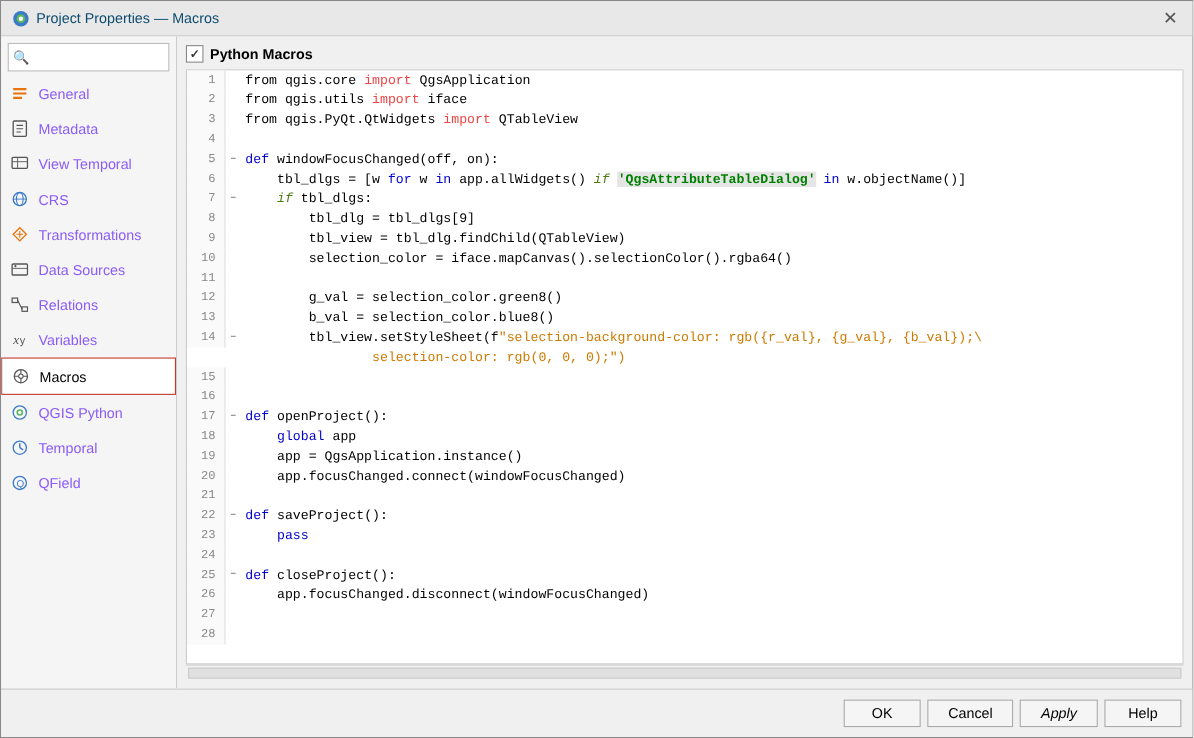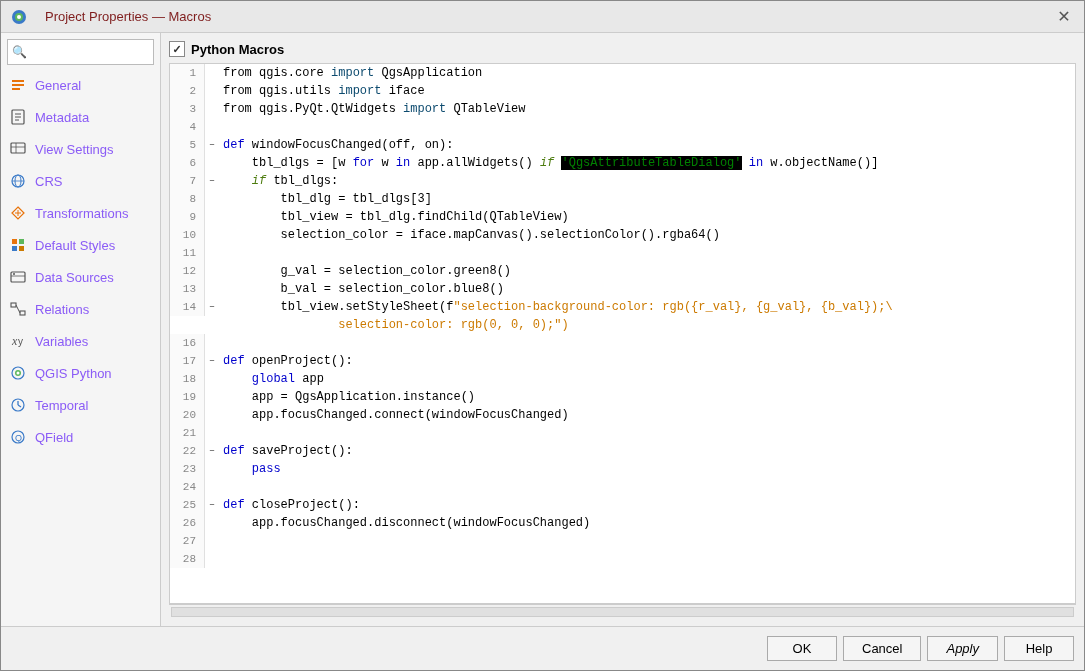--- a/index.html
+++ b/index.html
@@ -36,22 +36,21 @@
       align-items: center;
       gap: 6px;
     }
     .title-icon {
       width: 16px;
       height: 16px;
     }
     .title-text {
       font-size: 13px;
       font-weight: normal;
-      color: #7f1d1d;
-      margin-left: 12px;
+      color: #0c4a6e;
     }
     .close-btn {
       width: 20px;
       height: 20px;
       display: flex;
       align-items: center;
       justify-content: center;
       cursor: pointer;
       font-size: 16px;
       color: #555;
@@ -179,27 +178,27 @@
       font-size: 10px;
       flex-shrink: 0;
     }
     .code-text {
       padding-left: 4px;
       white-space: pre;
       color: #000;
     }
     .kw-def { color: #0000cc; font-weight: normal; }
     .kw-from { color: #000; }
-    .kw-import { color: #0c4a6e; }
+    .kw-import { color: #ef4444; }
     .kw-global { color: #0000cc; }
     .kw-if { color: #4d7c0f; font-style: italic; }
     .kw-for { color: #0000cc; }
     .kw-in { color: #0000cc; }
     .kw-pass { color: #0000cc; }
-    .str-highlight { color: #008000; background: #000000; font-weight: normal; }
+    .str-highlight { color: #008000; background: #e5e5e5; font-weight: bold; }
     .str-orange { color: #cc7a00; }
     .scrollbar-area {
       height: 14px;
       background: #f0f0f0;
       border-top: 1px solid #ccc;
       display: flex;
       align-items: center;
     }
     .h-scrollbar {
       flex: 1;
@@ -280,21 +279,21 @@
       </div>
 
       <div class="sidebar-item">
         <div class="sidebar-icon">
           <svg width="16" height="16" viewBox="0 0 16 16">
               <rect x="1" y="2" width="14" height="10" rx="1" fill="none" stroke="#555" stroke-width="1.2"></rect>
               <line x1="1" y1="6" x2="15" y2="6" stroke="#555" stroke-width="0.8"></line>
               <line x1="6" y1="2" x2="6" y2="12" stroke="#555" stroke-width="0.8"></line>
             </svg>
         </div>
-        <span>View Settings</span>
+        <span>View Temporal</span>
       </div>
 
       <div class="sidebar-item">
         <div class="sidebar-icon">
           <svg width="16" height="16" viewBox="0 0 16 16">
               <circle cx="8" cy="8" r="6" fill="none" stroke="#3a7ac8" stroke-width="1.2"></circle>
               <ellipse cx="8" cy="8" rx="3" ry="6" fill="none" stroke="#3a7ac8" stroke-width="1"></ellipse>
               <line x1="2" y1="8" x2="14" y2="8" stroke="#3a7ac8" stroke-width="0.8"></line>
             </svg>
         </div>
@@ -305,31 +304,20 @@
         <div class="sidebar-icon">
           <svg width="16" height="16" viewBox="0 0 16 16">
               <polygon points="8,2 14,8 8,14 2,8" fill="none" stroke="#e8730a" stroke-width="1.2"></polygon>
               <line x1="8" y1="5" x2="8" y2="11" stroke="#e8730a" stroke-width="1"></line>
               <line x1="5" y1="8" x2="11" y2="8" stroke="#e8730a" stroke-width="1"></line>
             </svg>
         </div>
         <span>Transformations</span>
       </div>
 
-      <div class="sidebar-item">
-        <div class="sidebar-icon">
-          <svg width="16" height="16" viewBox="0 0 16 16">
-              <rect x="2" y="2" width="5" height="5" fill="#e8730a"></rect>
-              <rect x="9" y="2" width="5" height="5" fill="#5db85d"></rect>
-              <rect x="2" y="9" width="5" height="5" fill="#3a7ac8"></rect>
-              <rect x="9" y="9" width="5" height="5" fill="#cc7a00"></rect>
-            </svg>
-        </div>
-        <span>Default Styles</span>
-      </div>
 
       <div class="sidebar-item">
         <div class="sidebar-icon">
           <svg width="16" height="16" viewBox="0 0 16 16">
               <rect x="1" y="3" width="14" height="10" rx="1" fill="none" stroke="#555" stroke-width="1.2"></rect>
               <line x1="1" y1="7" x2="15" y2="7" stroke="#555" stroke-width="0.8"></line>
               <circle cx="4" cy="5" r="1" fill="#555"></circle>
             </svg>
         </div>
         <span>Data Sources</span>
@@ -349,20 +337,33 @@
       <div class="sidebar-item">
         <div class="sidebar-icon">
           <svg width="16" height="16" viewBox="0 0 16 16">
               <text x="2" y="12" font-size="12" fill="#555" font-family="serif" font-style="italic">x</text>
               <text x="8" y="12" font-size="10" fill="#555">y</text>
             </svg>
         </div>
         <span>Variables</span>
       </div>
 
+      <div class="sidebar-item active">
+        <div class="sidebar-icon">
+          <svg width="16" height="16" viewBox="0 0 16 16">
+              <circle cx="8" cy="8" r="6" fill="none" stroke="#555" stroke-width="1.2"></circle>
+              <circle cx="8" cy="8" r="2" fill="none" stroke="#555" stroke-width="1"></circle>
+              <line x1="8" y1="2" x2="8" y2="6" stroke="#555" stroke-width="1"></line>
+              <line x1="8" y1="10" x2="8" y2="14" stroke="#555" stroke-width="1"></line>
+              <line x1="2" y1="8" x2="6" y2="8" stroke="#555" stroke-width="1"></line>
+              <line x1="10" y1="8" x2="14" y2="8" stroke="#555" stroke-width="1"></line>
+            </svg>
+        </div>
+        <span>Macros</span>
+      </div>
 
       <div class="sidebar-item">
         <div class="sidebar-icon">
           <svg width="16" height="16" viewBox="0 0 16 16">
               <circle cx="8" cy="8" r="6" fill="none" stroke="#3a7ac8" stroke-width="1.2"></circle>
               <circle cx="8" cy="8" r="3" fill="#5db85d"></circle>
               <circle cx="8" cy="8" r="1.5" fill="white"></circle>
             </svg>
         </div>
         <span>QGIS Python</span>
@@ -439,21 +440,21 @@
 
           <div class="code-line">
             <span class="line-num">7</span>
             <span class="arrow-gutter">–</span>
             <span class="code-text">    <span class="kw-if">if</span> tbl_dlgs:</span>
           </div>
 
           <div class="code-line">
             <span class="line-num">8</span>
             <span class="arrow-gutter"></span>
-            <span class="code-text">        tbl_dlg = tbl_dlgs[3]</span>
+            <span class="code-text">        tbl_dlg = tbl_dlgs[9]</span>
           </div>
 
           <div class="code-line">
             <span class="line-num">9</span>
             <span class="arrow-gutter"></span>
             <span class="code-text">        tbl_view = tbl_dlg.findChild(QTableView)</span>
           </div>
 
           <div class="code-line">
             <span class="line-num">10</span>
@@ -482,20 +483,25 @@
             <span class="line-num">14</span>
             <span class="arrow-gutter">–</span>
             <span class="code-text">        tbl_view.setStyleSheet(f<span class="str-orange">"selection-background-color: rgb({r_val}, {g_val}, {b_val});\</span></span>
           </div>
           <div class="code-line">
             <span class="line-num"></span>
             <span class="arrow-gutter"></span>
             <span class="code-text">                <span class="str-orange">selection-color: rgb(0, 0, 0);")</span></span>
           </div>
 
+          <div class="code-line">
+            <span class="line-num">15</span>
+            <span class="arrow-gutter"></span>
+            <span class="code-text"> </span>
+          </div>
 
           <div class="code-line">
             <span class="line-num">16</span>
             <span class="arrow-gutter"></span>
             <span class="code-text"> </span>
           </div>
 
           <div class="code-line">
             <span class="line-num">17</span>
             <span class="arrow-gutter">–</span>

